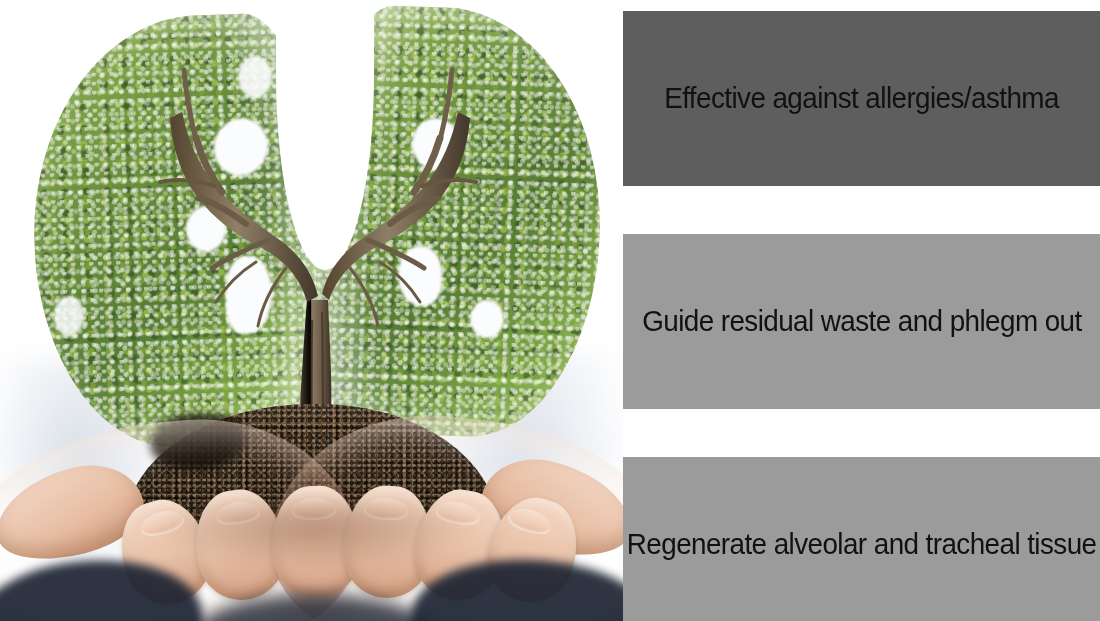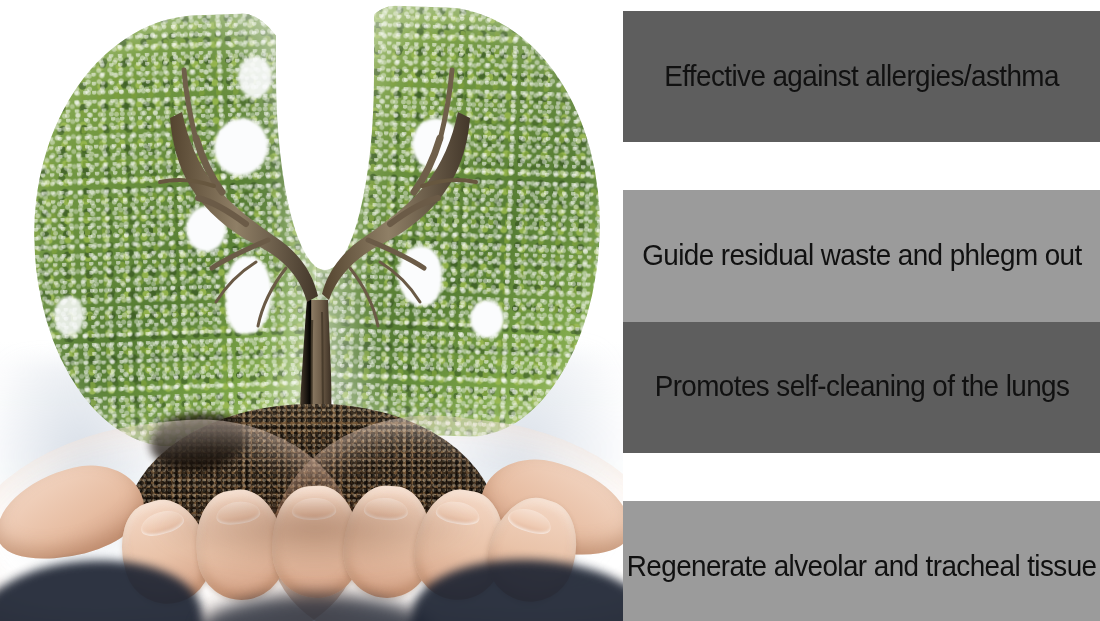--- a/index.html
+++ b/index.html
@@ -417,21 +417,18 @@
     <div class="shirt-r"></div>
   </div>
 
   <div class="bands">
     <div class="band dark">
         <span class="band-label">Effective against allergies/asthma</span>
       </div>
     <div class="band light">
         <span class="band-label">Guide residual waste and phlegm out</span>
       </div>
-    <div class="band dark">
-        <span class="band-label">Promotes self-cleaning of the lungs</span>
-      </div>
     <div class="band light">
         <span class="band-label">Regenerate alveolar and tracheal tissue</span>
       </div>
   </div>
 
 </div>
 
 </body></html>

